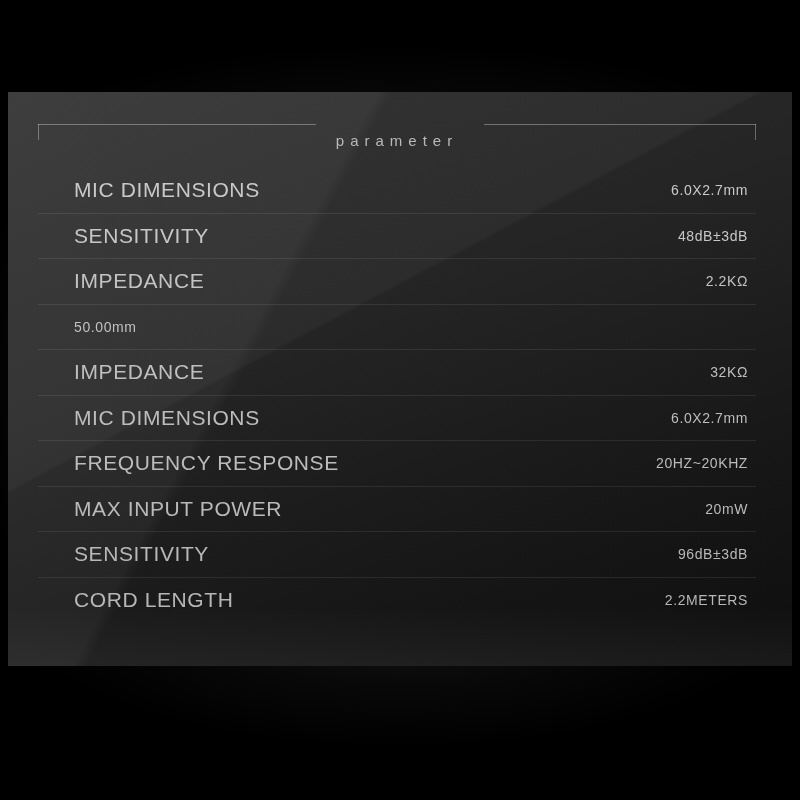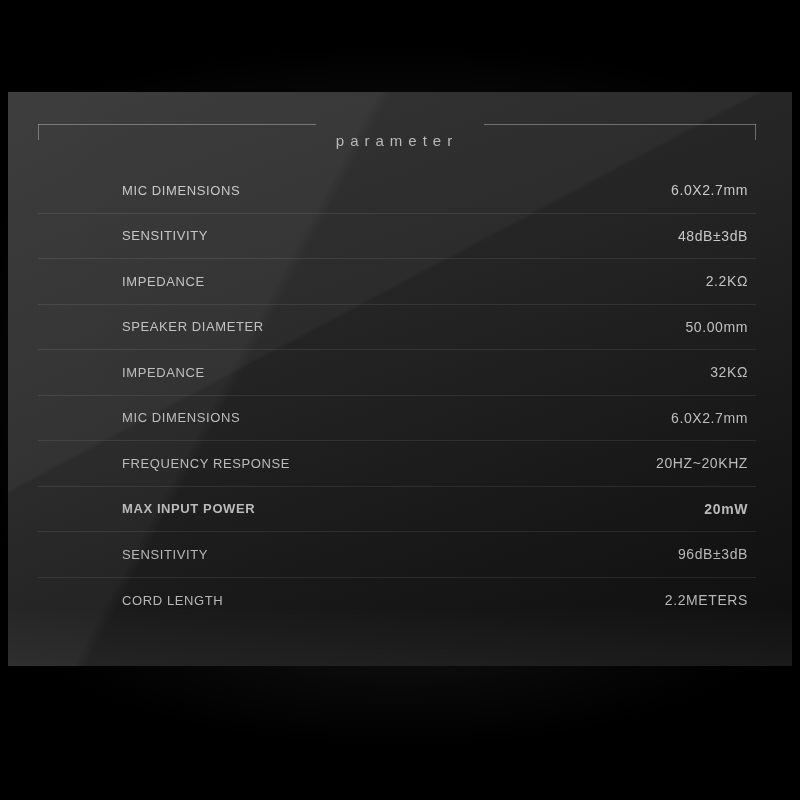--- a/index.html
+++ b/index.html
@@ -160,44 +160,43 @@
     display: flex;
     align-items: center;
     justify-content: space-between;
     padding: 0 8px 0 36px;
     box-sizing: border-box;
     border-bottom: 1px solid rgba(255,255,255,0.085);
   }
   .row:last-child { border-bottom: none; gap: 36px; }
 
   .row .label {
-    font-size: 13px;
+    font-size: 21px;
     letter-spacing: 0.6px;
     color: #bdbdbd;
     white-space: nowrap;
-    margin-left: 48px;
   }
   .row .value {
     font-size: 14px;
     letter-spacing: 0.6px;
     color: #c2c2c2;
     white-space: nowrap;
     text-align: right;
   }
 
   
   .row.r0 .label, .row.r0 .value { color: #c9c9c9; }
   .row.r1 .label, .row.r1 .value { color: #c7c7c7; }
   .row.r2 .label, .row.r2 .value { color: #c5c5c5; }
   .row.r3 .label, .row.r3 .value { color: #c3c3c3; }
   .row.r4 .label, .row.r4 .value { color: #c1c1c1; }
   .row.r5 .label, .row.r5 .value { color: #bfbfbf; }
   .row.r6 .label, .row.r6 .value { color: #bdbdbd; }
   .row.r7 .label, .row.r7 .value { color: #bcbcbc; }
-  .row.r8 .label, .row.r8 .value { color: #bababa; font-weight: bold; }
+  .row.r8 .label, .row.r8 .value { color: #bababa; }
   .row.r9 .label, .row.r9 .value { color: #b8b8b8; }
   .row.r10 .label, .row.r10 .value { color: #b7b7b7; }
 </style>
 </head>
 <body>
 
 <div id="stage">
 
   <div id="topglow"></div>
   <div id="sideglow-l"></div>
@@ -230,21 +229,20 @@
           <span class="value">48dB±3dB</span>
         </div>
 
 
         <div class="row r3">
           <span class="label">IMPEDANCE</span>
           <span class="value">2.2KΩ</span>
         </div>
 
         <div class="row r4">
-          <span class="label">SPEAKER DIAMETER</span>
           <span class="value">50.00mm</span>
         </div>
 
         <div class="row r5">
           <span class="label">IMPEDANCE</span>
           <span class="value">32KΩ</span>
         </div>
 
         <div class="row r6">
           <span class="label">MIC DIMENSIONS</span>

